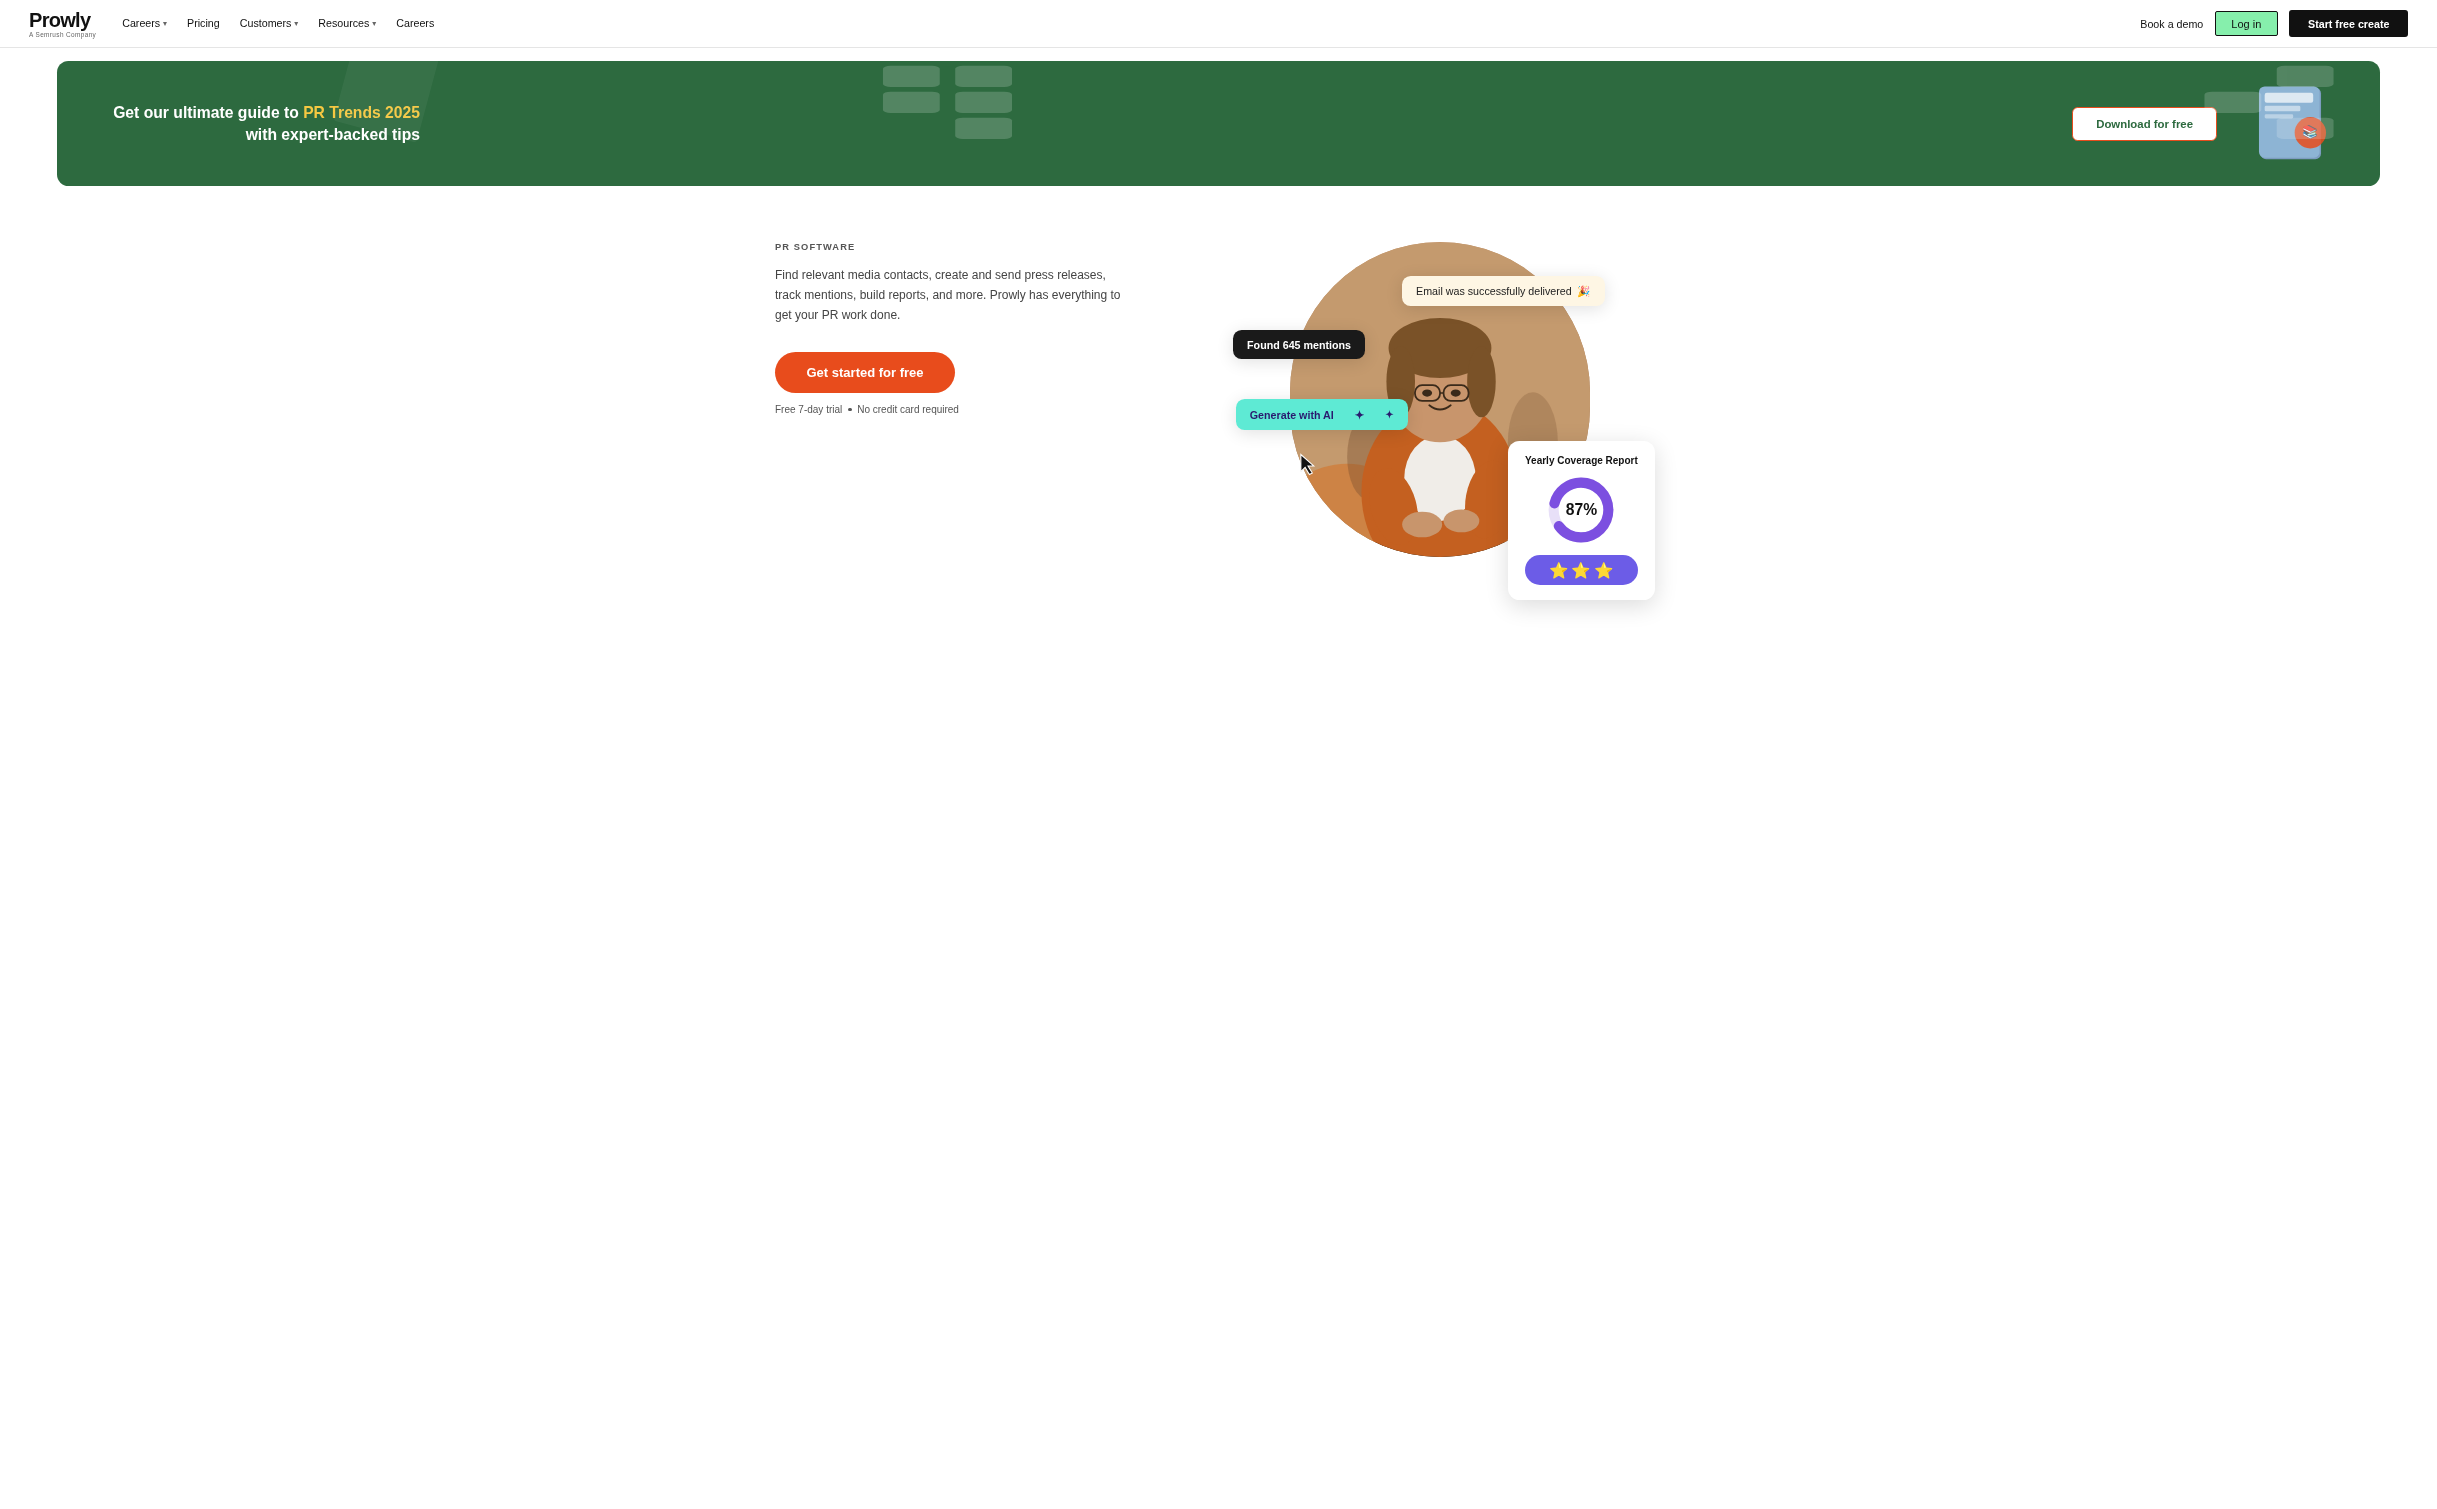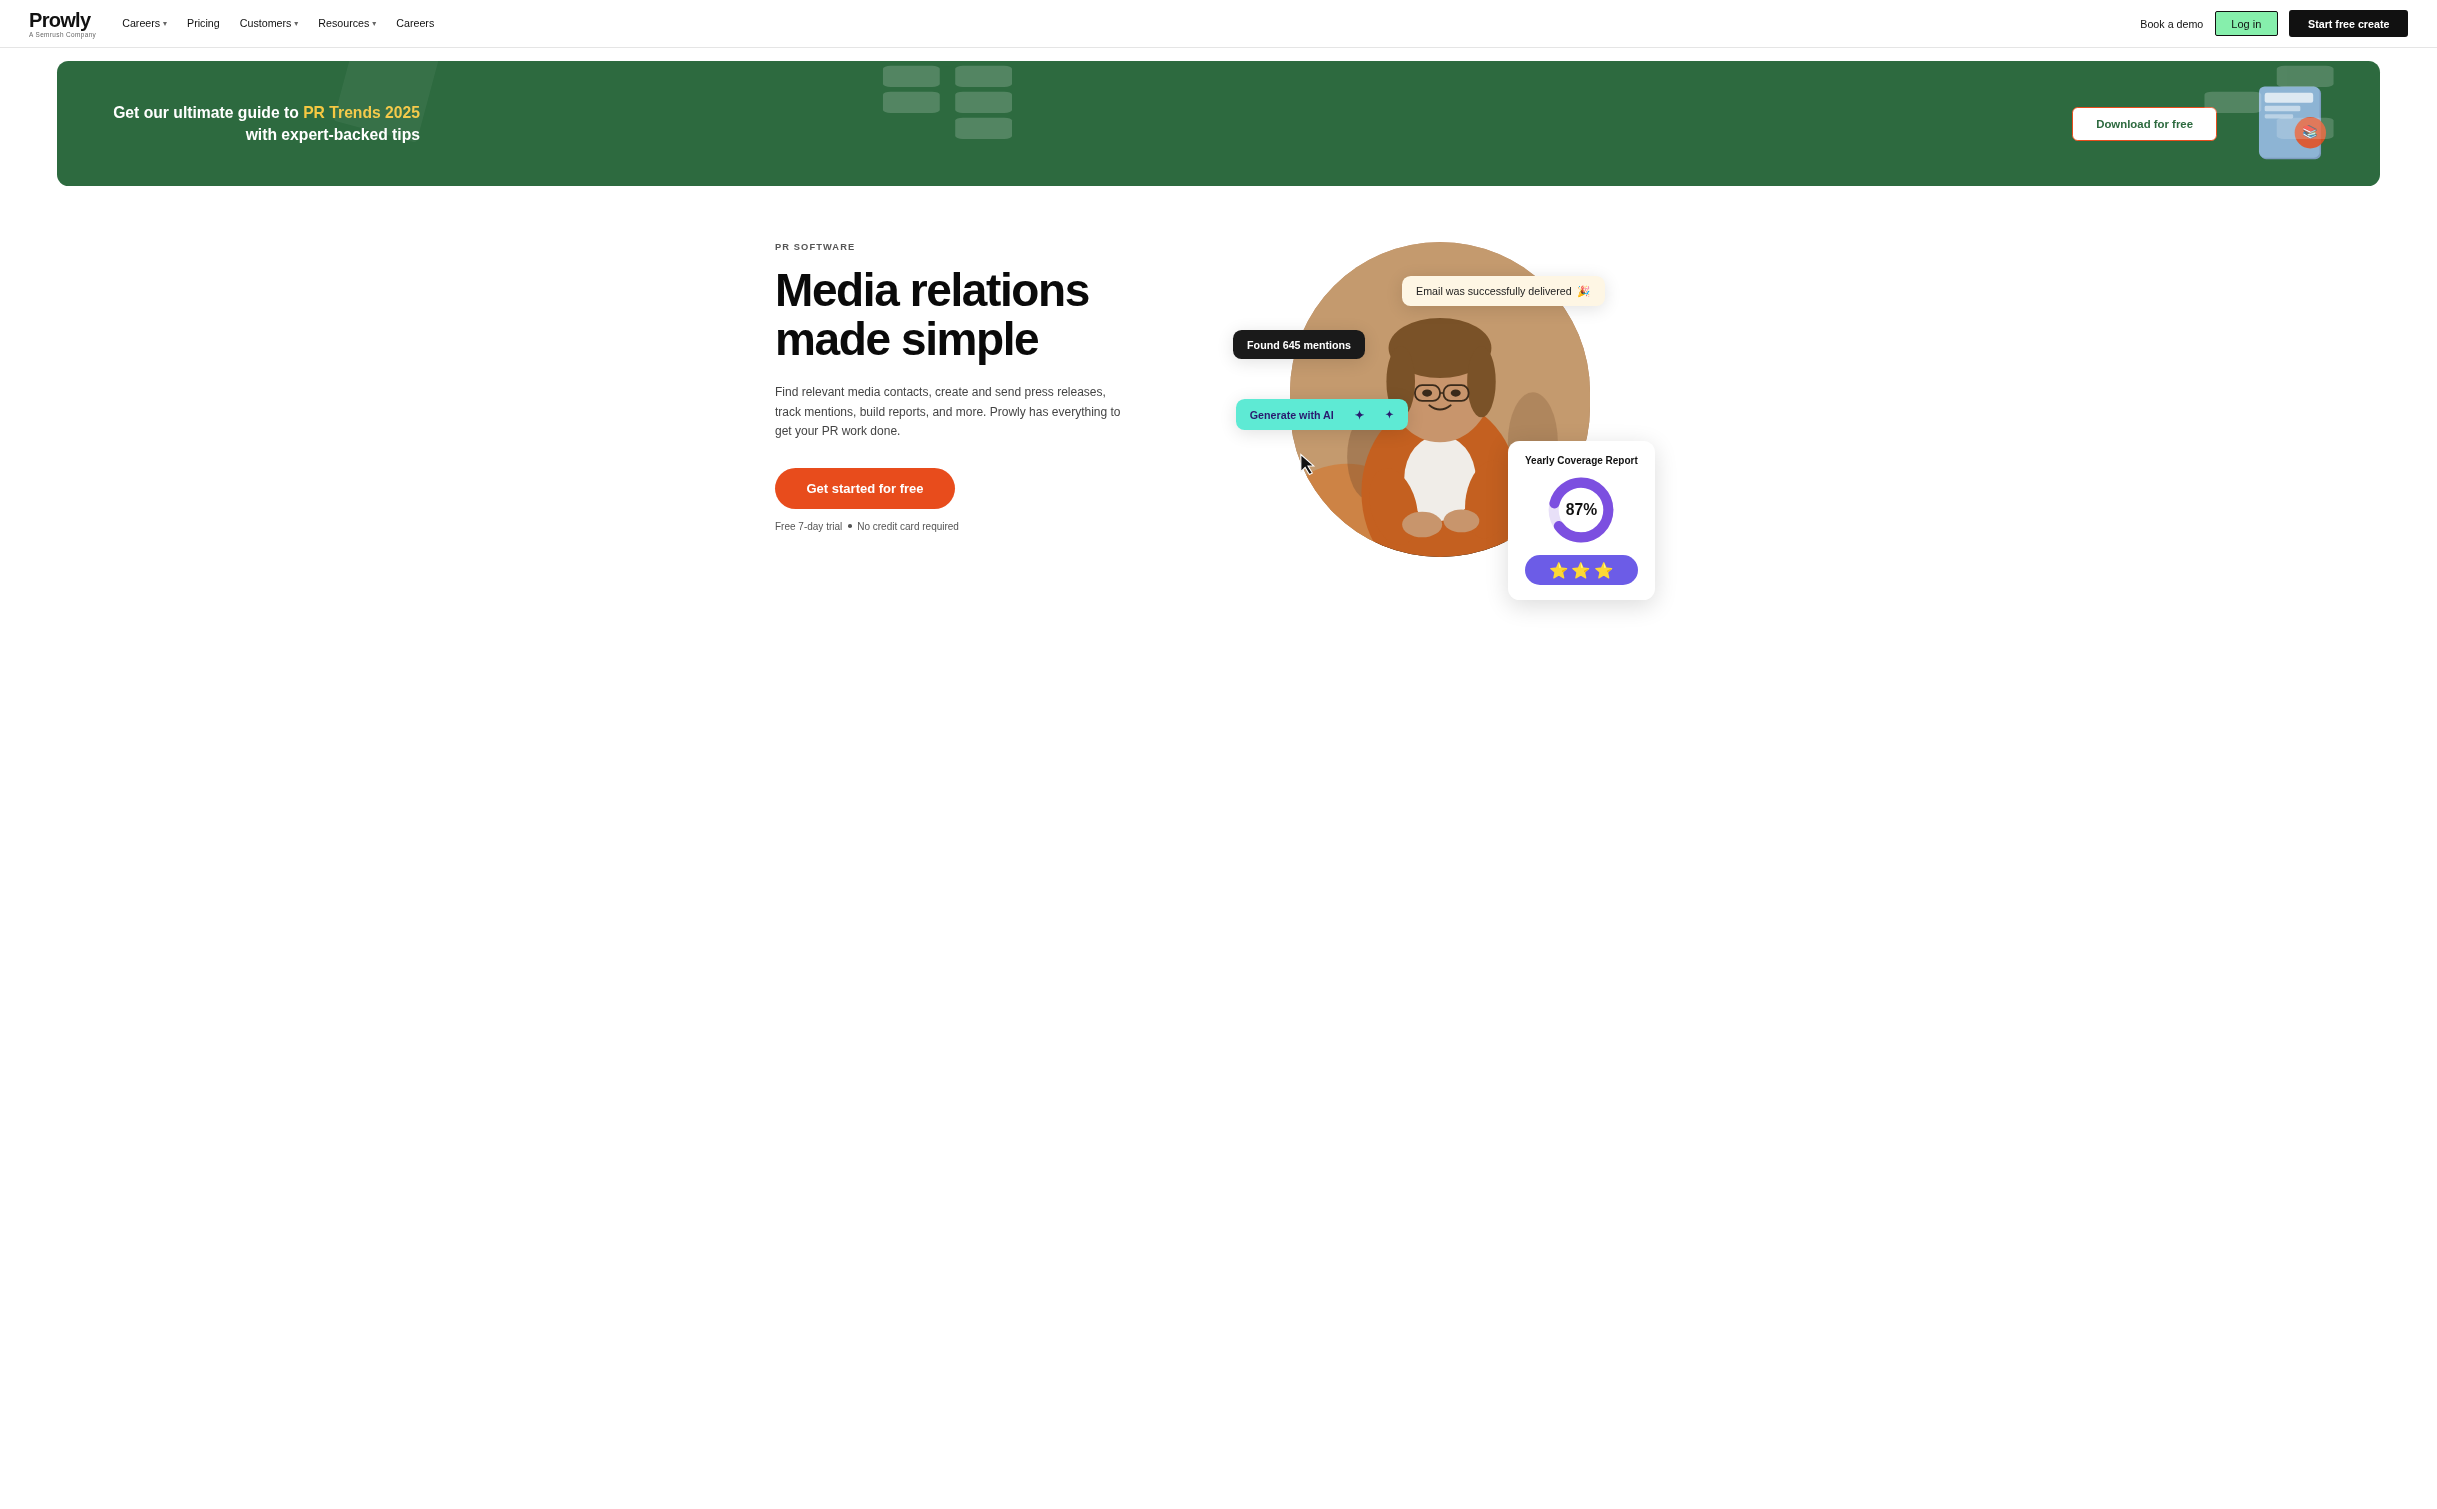--- a/index.html
+++ b/index.html
@@ -176,24 +176,20 @@
       <circle cx="100" cy="68" r="22" fill="#e84c1c" opacity="0.85"></circle>
       <text x="100" y="73" text-anchor="middle" font-size="18" fill="#fff">📚</text>
     </svg>
   </div>
 </div>
 
 <section class="hero">
 
   <div class="hero-left">
     <div class="hero-eyebrow">PR SOFTWARE</div>
-    <h1 class="hero-title">
-      <span>Media relations</span><br>
-      <span>made simple</span>
-    </h1>
     <p class="hero-desc">Find relevant media contacts, create and send press releases, track mentions, build reports, and more. Prowly has everything to get your PR work done.</p>
     <button class="btn-cta">Get started for free</button>
     <div class="hero-note">
       <span>Free 7-day trial</span>
       <span class="hero-note-dot"></span>
       <span>No credit card required</span>
     </div>
   </div>
 
   <div class="hero-right">

